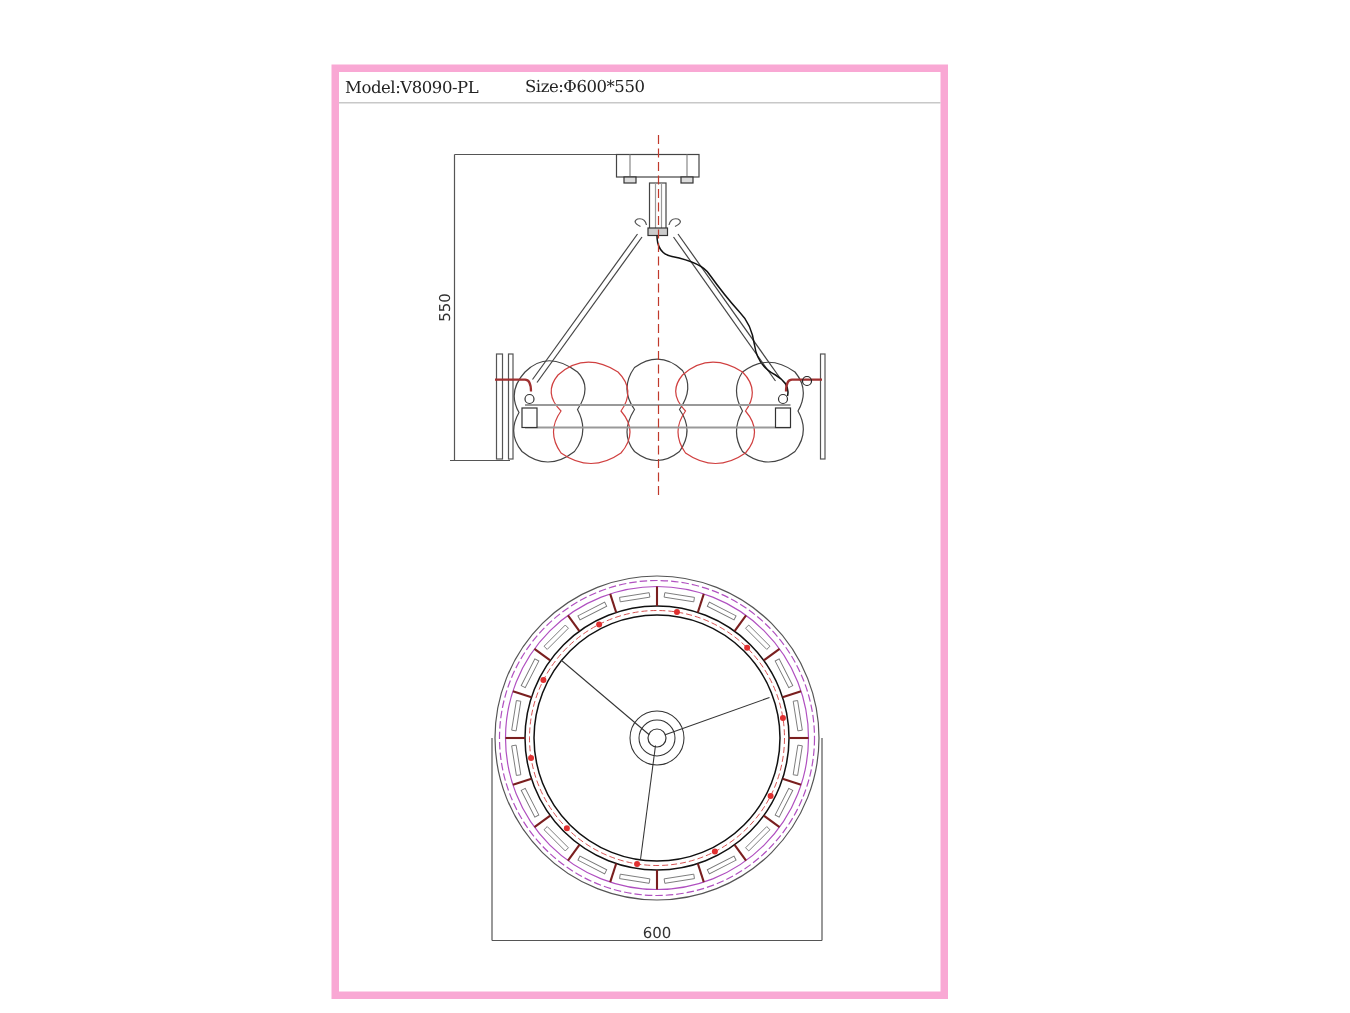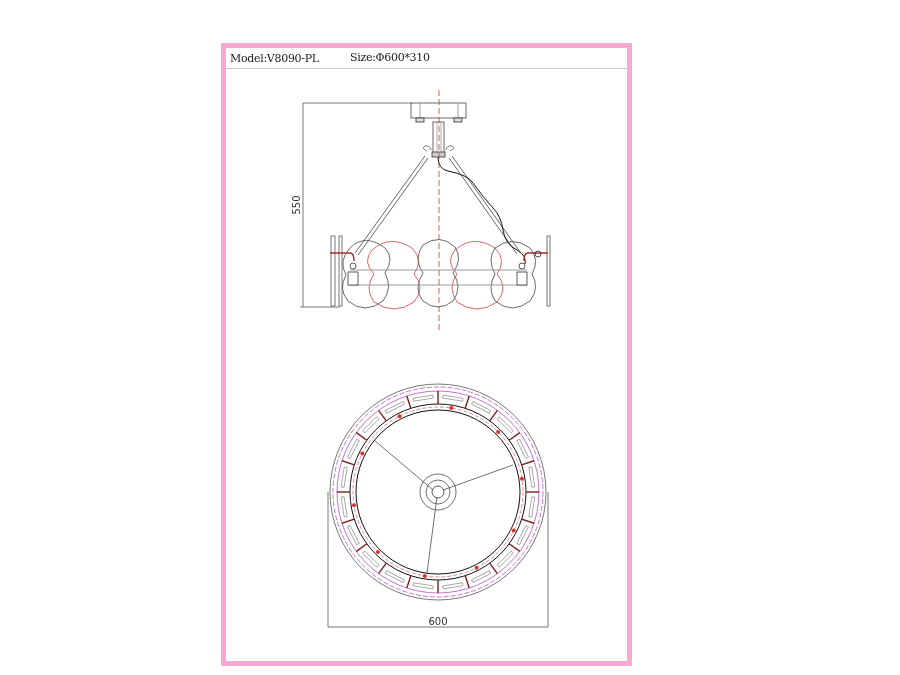--- a/index.html
+++ b/index.html
@@ -10,21 +10,21 @@
   .size{position:absolute;left:124px;top:3px;font-size:11px;color:#222;letter-spacing:-0.3px;}
   svg{position:absolute;left:0;top:0;}
   .dimtext{font-family:"DejaVu Sans","Liberation Sans",sans-serif;font-size:10px;fill:#333;}
 </style>
 </head>
 <body>
 
 <div class="sheet">
   <div class="header">
     <span class="model">Model:V8090-PL</span>
-    <span class="size">Size:Φ600*310</span>
+    <span class="size">Size:Φ600*550</span>
   </div>
 </div>
 
 <svg width="900" height="675" viewBox="0 0 900 675">
 
   <g fill="none" stroke="#333" stroke-width="0.8">
 
     <line x1="303" y1="103" x2="412" y2="103" stroke="#555"></line>
     <line x1="303" y1="103" x2="303" y2="307" stroke="#555"></line>
     <line x1="300" y1="307" x2="340" y2="307" stroke="#555"></line>

